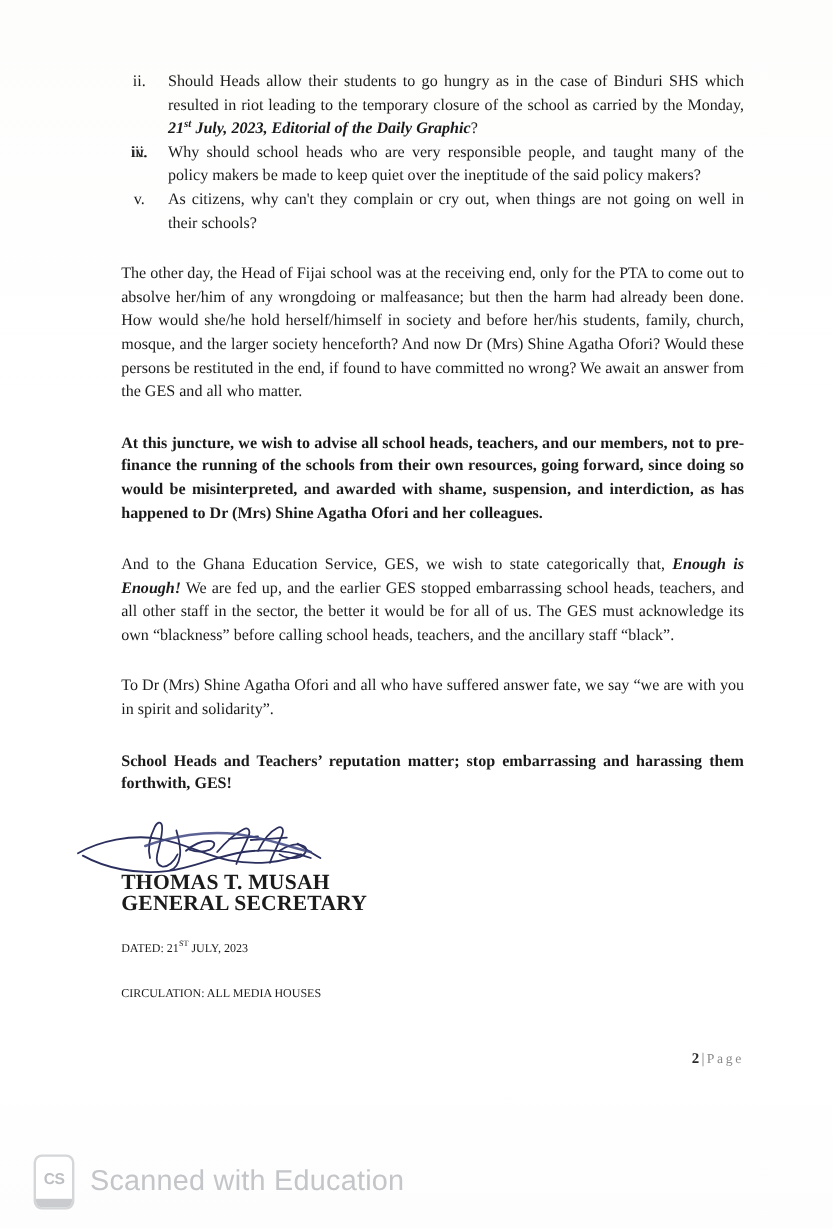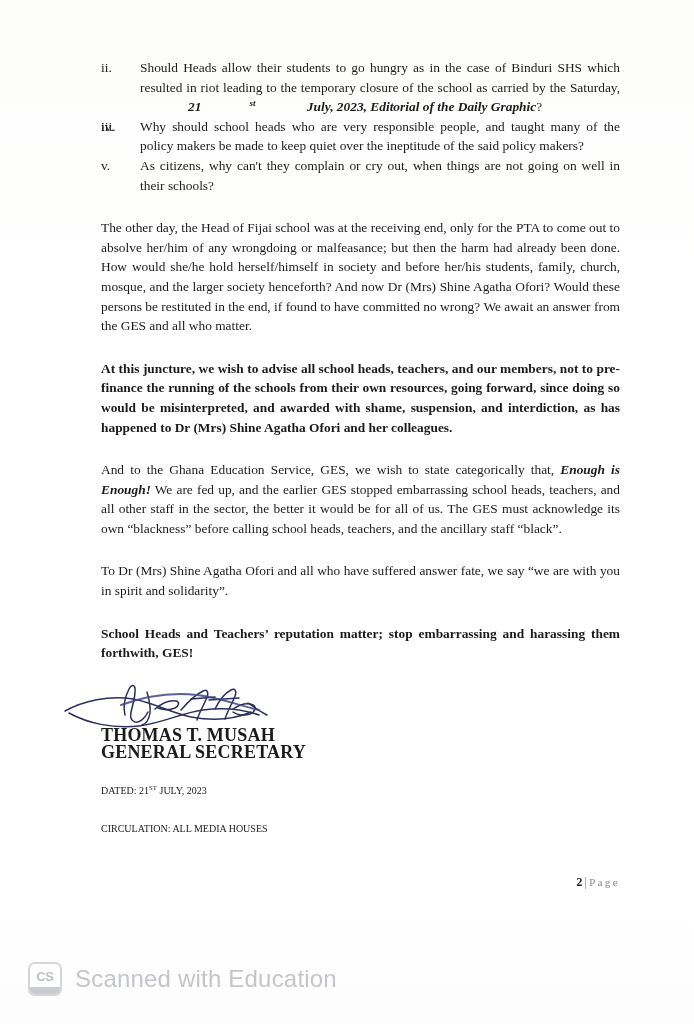--- a/index.html
+++ b/index.html
@@ -43,28 +43,27 @@
     line-height: 19.6px;
     text-align: justify;
     text-justify: inter-word;
     margin-bottom: 0px;
   }
   .roman-marker {
     position: absolute;
     left: 0;
     top: 0;
     width: 30px;
-    text-align: left;
+    text-align: center;
     font-size: 13.4px;
     line-height: 19.6px;
   }
   .bi {
     font-weight: bold;
     font-style: italic;
-    margin-left: 48px;
   }
   sup {
     font-size: 0.68em;
     vertical-align: super;
     line-height: 0;
   }
 
   
   .para {
     font-size: 13.4px;
@@ -135,21 +134,21 @@
     position: absolute;
     left: 28px;
     top: 962px;
     display: flex;
     align-items: center;
     gap: 13px;
     opacity: 1;
   }
   .cs-logo {
     width: 34px;
-    height: 34px;
+    height: 46px;
     border: 2.4px solid #d4d6d8;
     border-radius: 7px;
     box-sizing: border-box;
     position: relative;
     display: flex;
     align-items: center;
     justify-content: center;
     overflow: hidden;
     background: #ffffff;
   }
@@ -180,21 +179,21 @@
 <body>
 
 <div class="page">
 
   <div class="content">
 
     <ol class="roman-list">
 
       <li class="roman-item">
         <span class="roman-marker">ii.</span>
-        <span>Should Heads allow their students to go hungry as in the case of Binduri SHS which resulted in riot leading to the temporary closure of the school as carried by the Saturday, </span><span class="bi">21</span><sup class="bi">st</sup><span class="bi"> July, 2023, Editorial of the Daily Graphic</span><span>?</span>
+        <span>Should Heads allow their students to go hungry as in the case of Binduri SHS which resulted in riot leading to the temporary closure of the school as carried by the Monday, </span><span class="bi">21</span><sup class="bi">st</sup><span class="bi"> July, 2023, Editorial of the Daily Graphic</span><span>?</span>
       </li>
 
       <li class="roman-item">
         <span class="roman-marker">iii.</span>
       </li>
 
       <li class="roman-item">
         <span class="roman-marker">iv.</span>
         <span>Why should school heads who are very responsible people, and taught many of the policy makers be made to keep quiet over the ineptitude of the said policy makers?</span>
       </li>

